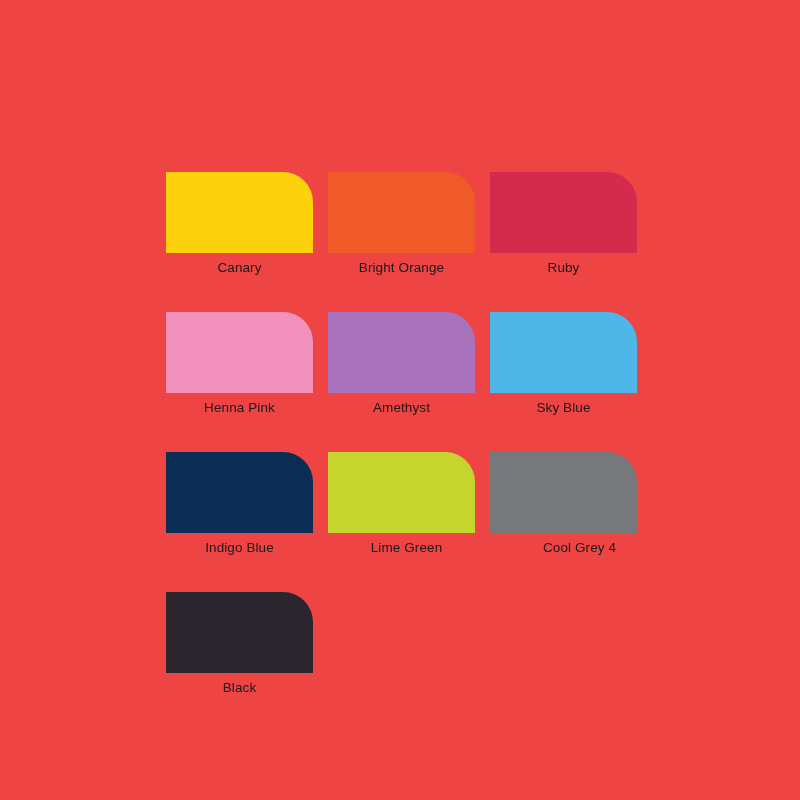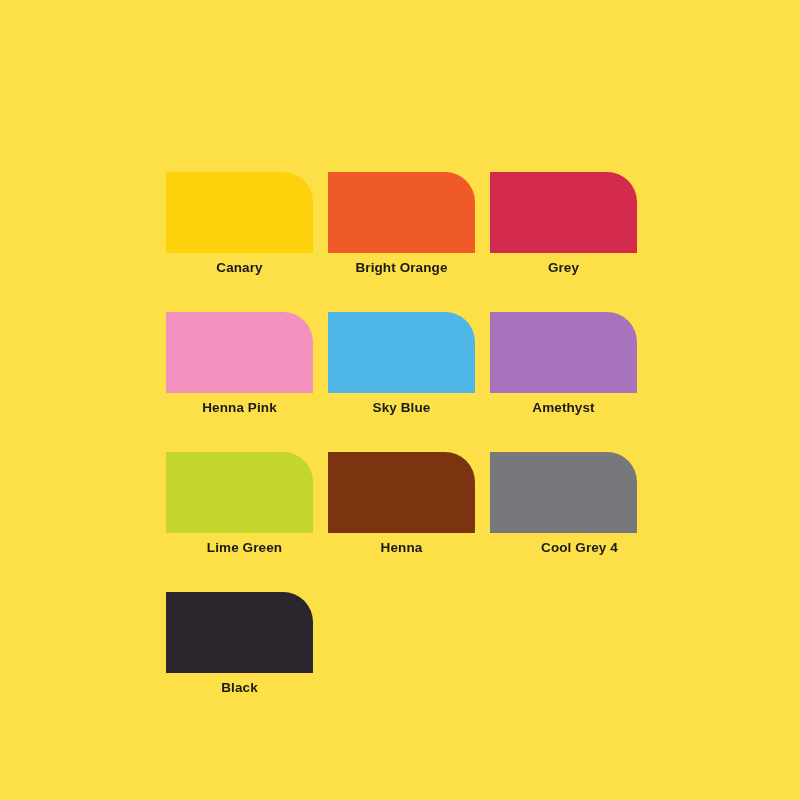--- a/index.html
+++ b/index.html
@@ -15,22 +15,21 @@
     font-family: "Liberation Sans", "DejaVu Sans", sans-serif;
     -webkit-font-smoothing: antialiased;
   }
 
   #swatch-chart {
     position: absolute;
     left: 0;
     top: 0;
     width: 800px;
     height: 800px;
-    background: #fde047;
-    font-weight: bold;
+    background: #ef4444;
   }
 
   .swatch-grid {
     position: absolute;
     left: 166px;
     top: 172px;
     width: 472px;
     display: grid;
     grid-template-columns: repeat(3, 147px);
     grid-template-rows: repeat(4, auto);
@@ -77,49 +76,49 @@
       <div class="swatch-label" style="color: rgb(26, 26, 26);">Canary</div>
     </div>
 
     <div class="swatch-cell">
       <div class="swatch-chip" style="background: rgb(240, 90, 40);"></div>
       <div class="swatch-label" style="color: rgb(26, 26, 26); text-align: center;">Bright Orange</div>
     </div>
 
     <div class="swatch-cell">
       <div class="swatch-chip" style="background: rgb(212, 42, 78);"></div>
-      <div class="swatch-label" style="color: rgb(26, 26, 26);">Grey</div>
+      <div class="swatch-label" style="color: rgb(26, 26, 26);">Ruby</div>
     </div>
 
     <div class="swatch-cell">
       <div class="swatch-chip" style="background: rgb(242, 145, 189);"></div>
       <div class="swatch-label" style="color: rgb(26, 26, 26);">Henna Pink</div>
     </div>
 
     <div class="swatch-cell">
+      <div class="swatch-chip" style="background: rgb(168, 114, 188);"></div>
+      <div class="swatch-label" style="color: rgb(26, 26, 26);">Amethyst</div>
+    </div>
+
+    <div class="swatch-cell">
       <div class="swatch-chip" style="background: rgb(79, 182, 232);"></div>
       <div class="swatch-label" style="color: rgb(26, 26, 26);">Sky Blue</div>
     </div>
 
     <div class="swatch-cell">
-      <div class="swatch-chip" style="background: rgb(168, 114, 188);"></div>
-      <div class="swatch-label" style="color: rgb(26, 26, 26);">Amethyst</div>
+      <div class="swatch-chip" style="background: rgb(11, 44, 83);"></div>
+      <div class="swatch-label" style="color: rgb(26, 26, 26);">Indigo Blue</div>
     </div>
-
 
     <div class="swatch-cell">
       <div class="swatch-chip" style="background: rgb(196, 213, 46);"></div>
       <div class="swatch-label" style="color: rgb(26, 26, 26); padding-left: 10px;">Lime Green</div>
     </div>
 
 
-    <div class="swatch-cell">
-      <div class="swatch-chip" style="background: rgb(123, 51, 16);"></div>
-      <div class="swatch-label" style="color: rgb(26, 26, 26);">Henna</div>
-    </div>
 
     <div class="swatch-cell">
       <div class="swatch-chip" style="background: rgb(119, 120, 123);"></div>
       <div class="swatch-label" style="color: rgb(26, 26, 26); margin-left: 32px;">Cool Grey 4</div>
     </div>
 
     <div class="swatch-cell">
       <div class="swatch-chip" style="background: rgb(43, 38, 45);"></div>
       <div class="swatch-label" style="color: rgb(26, 26, 26);">Black</div>
     </div>

